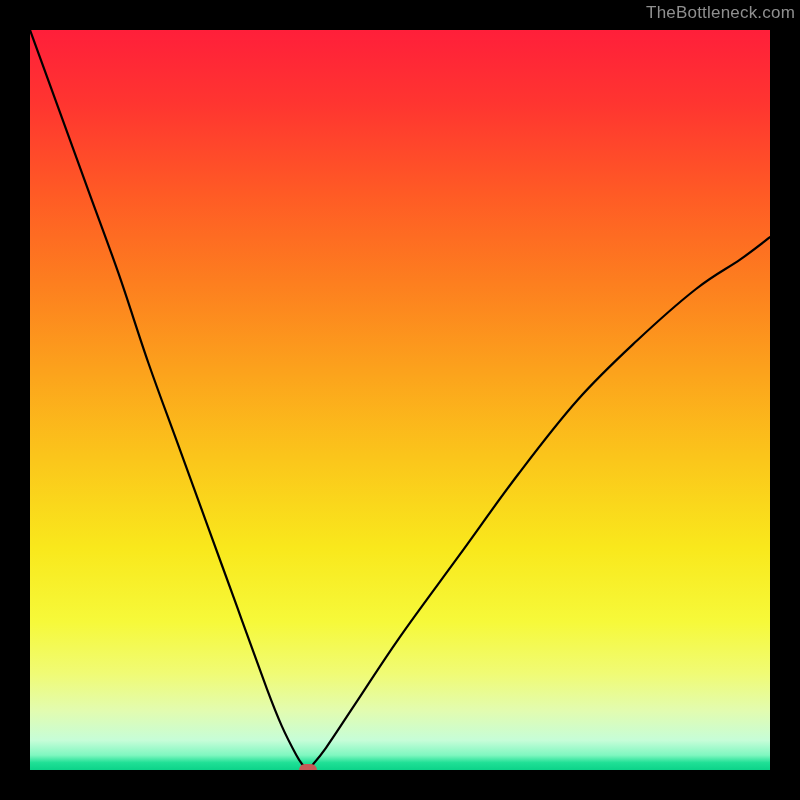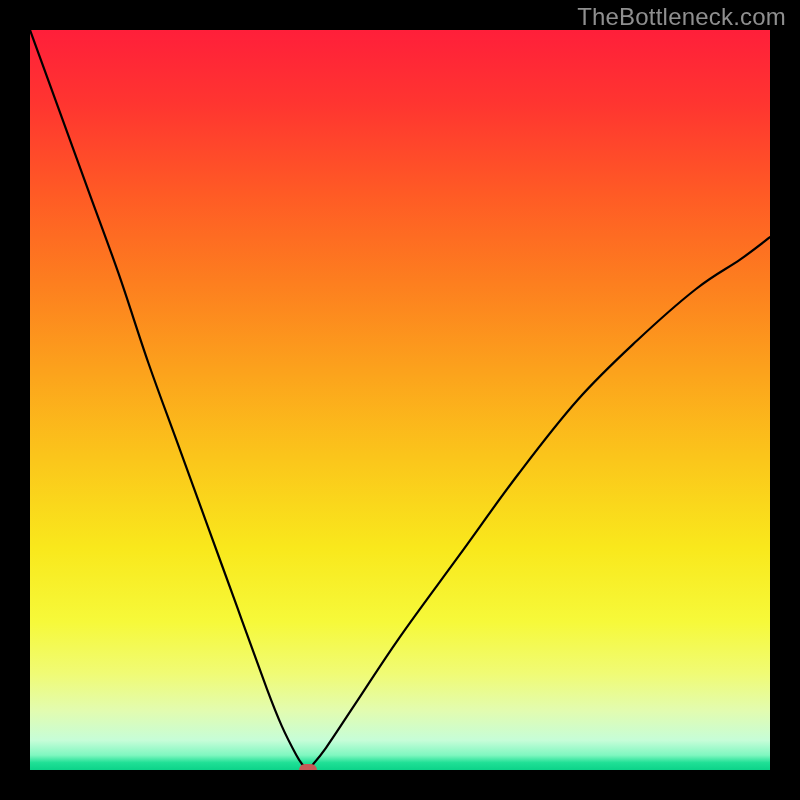--- a/index.html
+++ b/index.html
@@ -52,23 +52,23 @@
     position: absolute;
     width: 18px;
     height: 12px;
     border-radius: 6px;
     background: #c65a57;
     transform: translate(-50%, -50%);
   }
   .watermark {
     position: absolute;
     top: 3px;
-    right: 14px;
+    right: 5px;
     color: #8f8f8f;
-    font-size: 24px;
+    font-size: 17px;
     font-weight: 500;
     letter-spacing: 0.2px;
     user-select: none;
   }
   svg.curve {
     position: absolute;
     inset: 0;
     width: 100%;
     height: 100%;
   }

